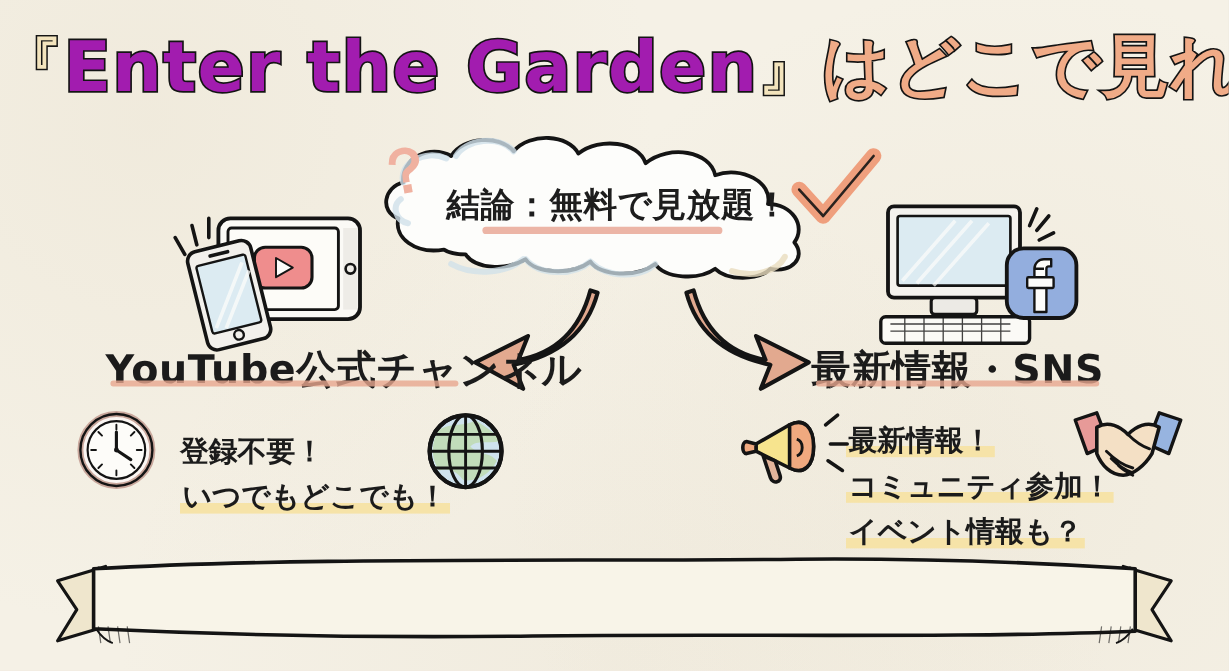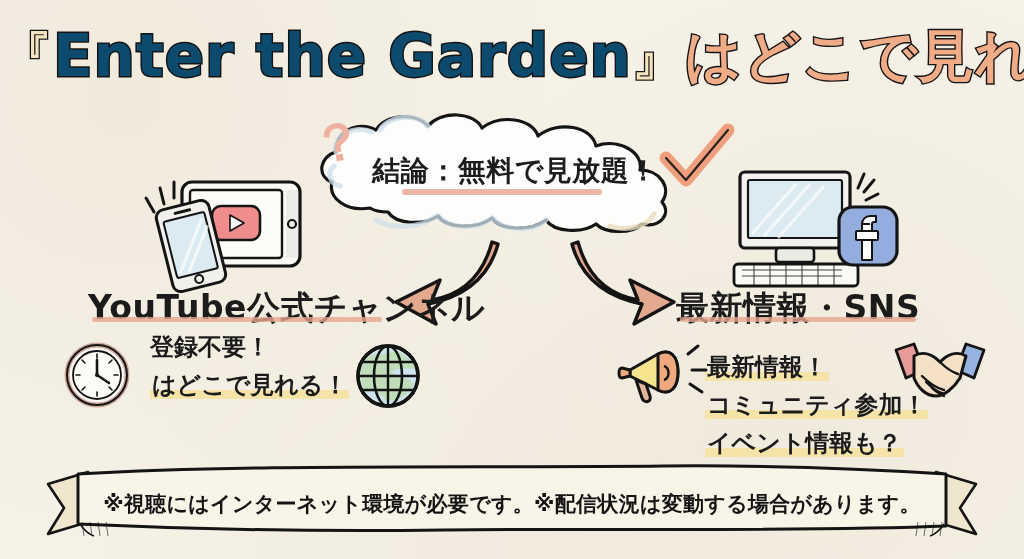--- a/index.html
+++ b/index.html
@@ -45,21 +45,21 @@
     display: inline-block;
     vertical-align: middle;
   }
   #title-bracket-open, #title-bracket-close {
     color: #f3e4bd;
     -webkit-text-stroke: 2.6px #141414;
     paint-order: stroke fill;
     font-size: 52px;
   }
   #title-en {
-    color: #0c4a6e;
+    color: #a21caf;
     -webkit-text-stroke: 2.8px #141414;
     paint-order: stroke fill;
     font-size: 58px;
   }
   #title-jp {
     color: #f0ab87;
     -webkit-text-stroke: 2.8px #141414;
     paint-order: stroke fill;
     font-size: 56px;
   }
@@ -118,21 +118,21 @@
 
   
   .bullet-list {
     position: absolute;
     font-size: 24px;
     font-weight: bold;
     color: #1b1b1b;
     line-height: 38px;
     white-space: nowrap;
   }
-  #bullets-left  { left: 150px; top: 328px; text-align: left; }
+  #bullets-left  { left: 150px; top: 357px; text-align: left; }
   #bullets-right { left: 705px; top: 348px; text-align: left; }
   .bullet-line { position: relative; display: block; }
   .hl-yellow {
     background: linear-gradient(to top, #f6e3a8 0 9px, rgba(0,0,0,0) 9px);
     padding: 0 2px;
   }
 
   
   #footer-ribbon { position: absolute; left: 44px; top: 466px; width: 936px; height: 84px; }
   #footer-text {
@@ -264,21 +264,21 @@
     <circle cx="36" cy="36" r="30" fill="#cfe3ee" stroke="#141414" stroke-width="3.4"></circle>
     <path d="M14,18 C24,12 36,16 44,10 C52,16 62,20 64,28 C54,30 46,26 40,32 C48,40 56,36 62,44
              C56,56 44,62 34,60 C28,52 22,50 14,52 C8,44 6,30 14,18 Z" fill="#bcd9a8" opacity=".75"></path>
     <circle cx="36" cy="36" r="30" fill="none" stroke="#141414" stroke-width="3.4"></circle>
     <ellipse cx="36" cy="36" rx="14" ry="30" fill="none" stroke="#141414" stroke-width="2.6"></ellipse>
     <path d="M36,6 v60 M6,36 h60 M10,22 h52 M10,50 h52" fill="none" stroke="#141414" stroke-width="2.4"></path>
   </svg>
 
   <div class="bullet-list" id="bullets-left">
     <span class="bullet-line"><span>登録不要！</span></span>
-    <span class="bullet-line"><span class="hl-yellow">はどこで見れる！</span></span>
+    <span class="bullet-line"><span class="hl-yellow">いつでもどこでも！</span></span>
   </div>
 
   <svg class="abs" style="left:616px; top:336px;" width="92" height="76" viewBox="0 0 92 76">
     <path d="M14,34 L42,18 C54,12 62,20 62,36 C62,52 54,60 42,54 L14,40 Z" fill="#f7e48e" stroke="#141414" stroke-width="3" stroke-linejoin="round"></path>
     <path d="M42,18 C54,12 62,20 62,36 C62,52 54,60 42,54 Z" fill="#f0a97f" stroke="#141414" stroke-width="3"></path>
     <path d="M14,34 L6,32 C2,32 2,42 6,42 L14,40 Z" fill="#f0a97f" stroke="#141414" stroke-width="3" stroke-linejoin="round"></path>
     <path d="M20,44 L26,62 C28,68 36,66 34,60 L30,48 Z" fill="#e3b49a" stroke="#141414" stroke-width="3" stroke-linejoin="round"></path>
     <path d="M48,30 C54,32 54,42 48,44" fill="none" stroke="#141414" stroke-width="2.4"></path>
     <path d="M72,18 L82,10 M76,34 L90,34 M74,48 L86,56" stroke="#141414" stroke-width="3" stroke-linecap="round"></path>
   </svg>
@@ -302,15 +302,14 @@
     <svg width="936" height="84" viewBox="0 0 936 84">
       <path d="M4,18 L44,6 L44,56 L4,68 L20,42 Z" fill="#efe6cd" stroke="#141414" stroke-width="2.6" stroke-linejoin="round"></path>
       <path d="M932,18 L892,6 L892,56 L932,68 L916,42 Z" fill="#efe6cd" stroke="#141414" stroke-width="2.6" stroke-linejoin="round"></path>
       <path d="M38,6 L40,14 L48,16 M898,6 L896,14 L888,16" fill="none" stroke="#141414" stroke-width="1.6"></path>
       <path d="M34,8 C210,-2 420,2 620,0 C740,-1 840,4 902,8
                L902,60 C760,66 560,62 400,64 C250,66 120,62 34,58 Z" fill="#f8f4e8" stroke="#141414" stroke-width="3" stroke-linejoin="round"></path>
       <path d="M36,58 C40,64 44,68 50,70 M900,58 C896,64 892,68 886,70" fill="none" stroke="#141414" stroke-width="1.6"></path>
       <path d="M38,56 L40,70 M46,56 L48,70 M54,56 L56,70 M62,56 L64,70
                M898,56 L896,70 M890,56 L888,70 M882,56 L880,70 M874,56 L872,70" stroke="#141414" stroke-width="1" opacity=".6"></path>
     </svg>
-    <div id="footer-text">※視聴にはインターネット環境が必要です。※配信状況は変動する場合があります。</div>
   </div>
 </div>
 
 </body></html>

